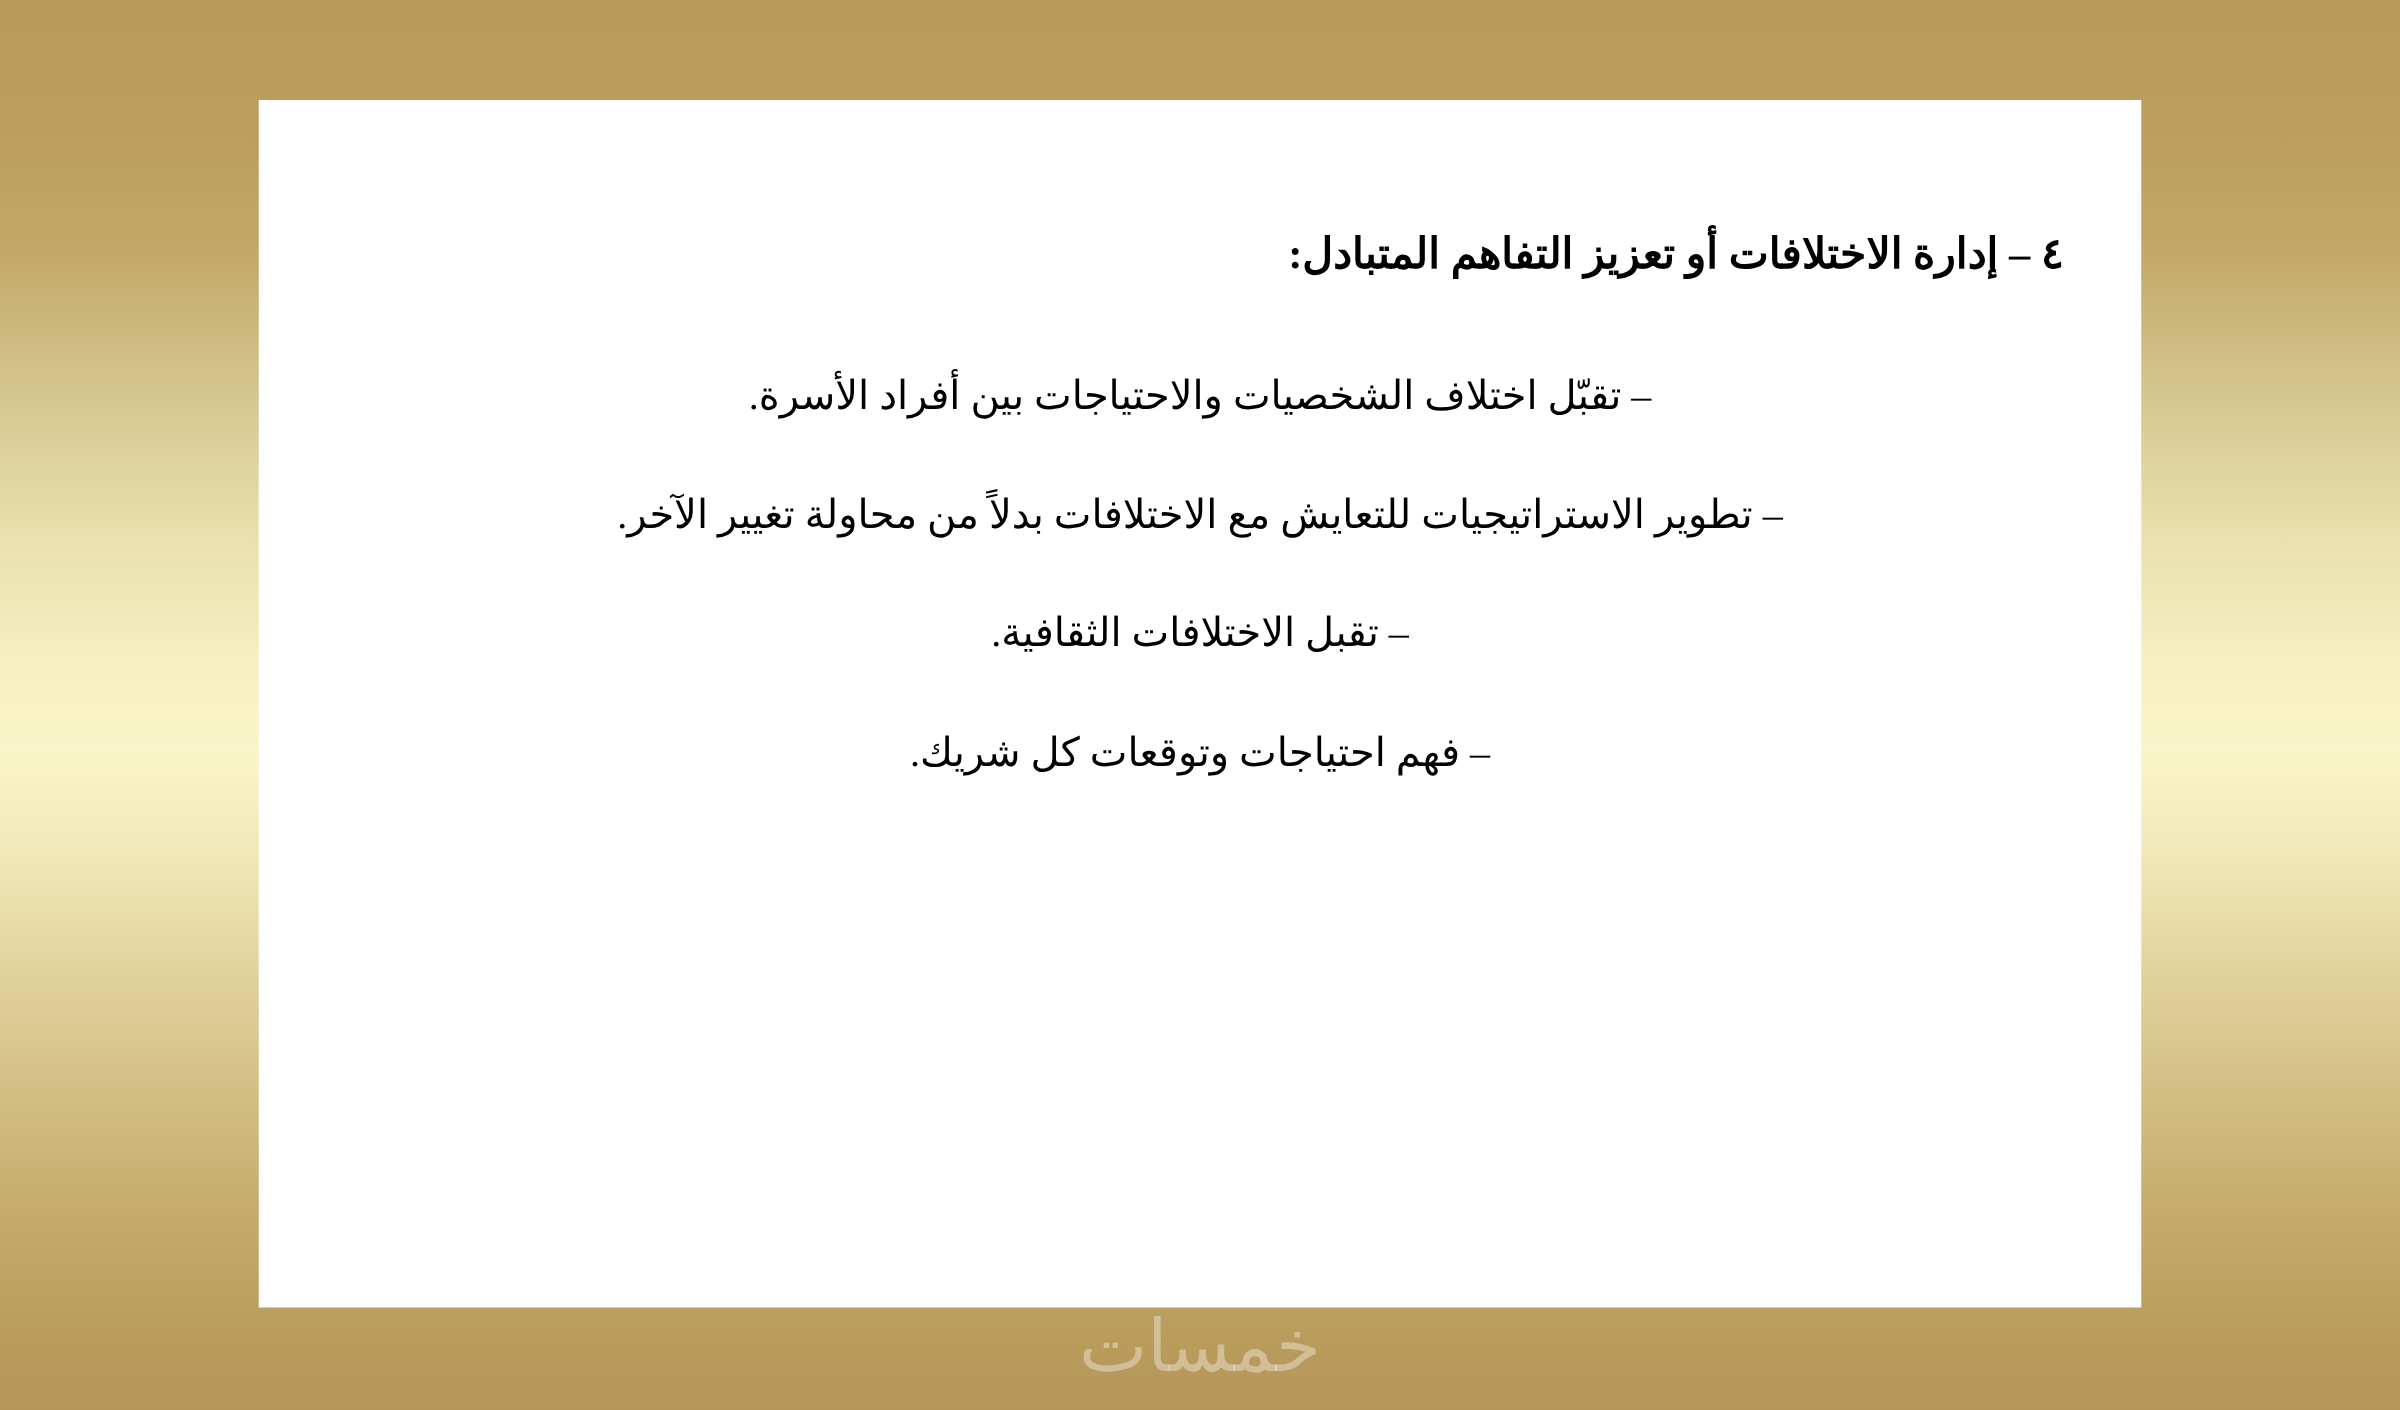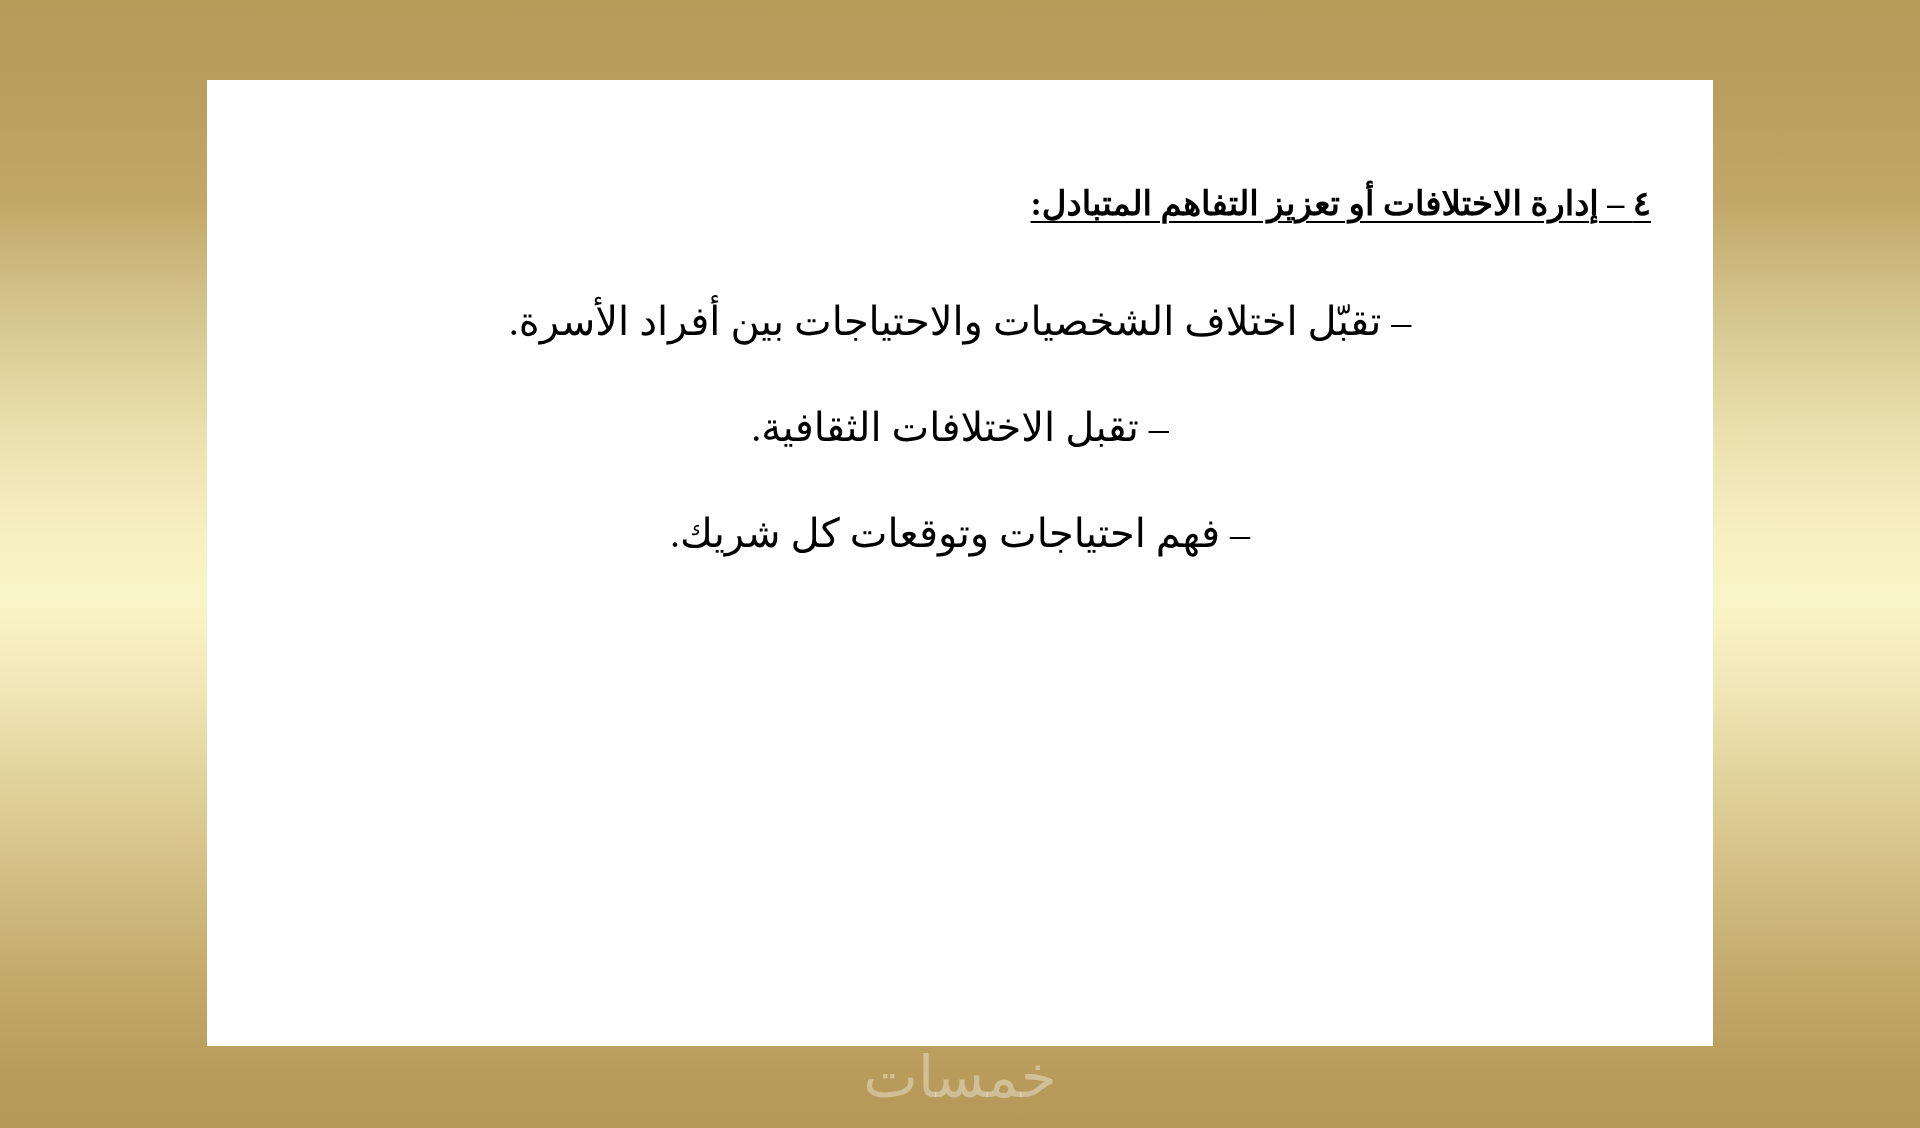--- a/index.html
+++ b/index.html
@@ -63,38 +63,37 @@
     width: 1400px;
     font-family: "Liberation Serif", "DejaVu Serif", serif;
     font-weight: bold;
     font-size: 34px;
     line-height: 1.25;
     color: #000000;
     text-align: right;
     white-space: nowrap;
   }
   .slide-title .underlined {
-    text-decoration: underline;
     text-decoration-thickness: 2px;
     text-underline-offset: 6px;
   }
 
   .bullet-list {
     position: absolute;
     top: 215px;
     right: 0;
     left: 0;
     padding: 0;
     margin: 0;
     list-style: none;
   }
 
   .bullet-item {
     font-family: "Liberation Serif", "DejaVu Serif", serif;
-    font-size: 40px;
+    font-size: 32px;
     line-height: 1.35;
     color: #000000;
     text-align: center;
     direction: rtl;
     padding: 0 60px;
     margin: 0 0 52px 0;
   }
 
   
   #watermark {
@@ -124,20 +123,21 @@
 <div id="slide-root">
 
   <div id="slide-card">
 
     <div class="content-block">
 
       <div class="slide-title"><span class="underlined">٤ – إدارة الاختلافات أو تعزيز التفاهم المتبادل:</span></div>
 
       <ul class="bullet-list">
         <li class="bullet-item"><span>– تقبّل اختلاف الشخصيات والاحتياجات بين أفراد الأسرة.</span></li>
+        <li class="bullet-item"><span>– تطوير الاستراتيجيات للتعايش مع الاختلافات بدلاً من محاولة تغيير الآخر.</span></li>
         <li class="bullet-item"><span>– تقبل الاختلافات الثقافية.</span></li>
         <li class="bullet-item"><span>– فهم احتياجات وتوقعات كل شريك.</span></li>
       </ul>
 
     </div>
   </div>
 
   <div id="watermark">
     <span class="mark-text">خمسات</span>
   </div>

